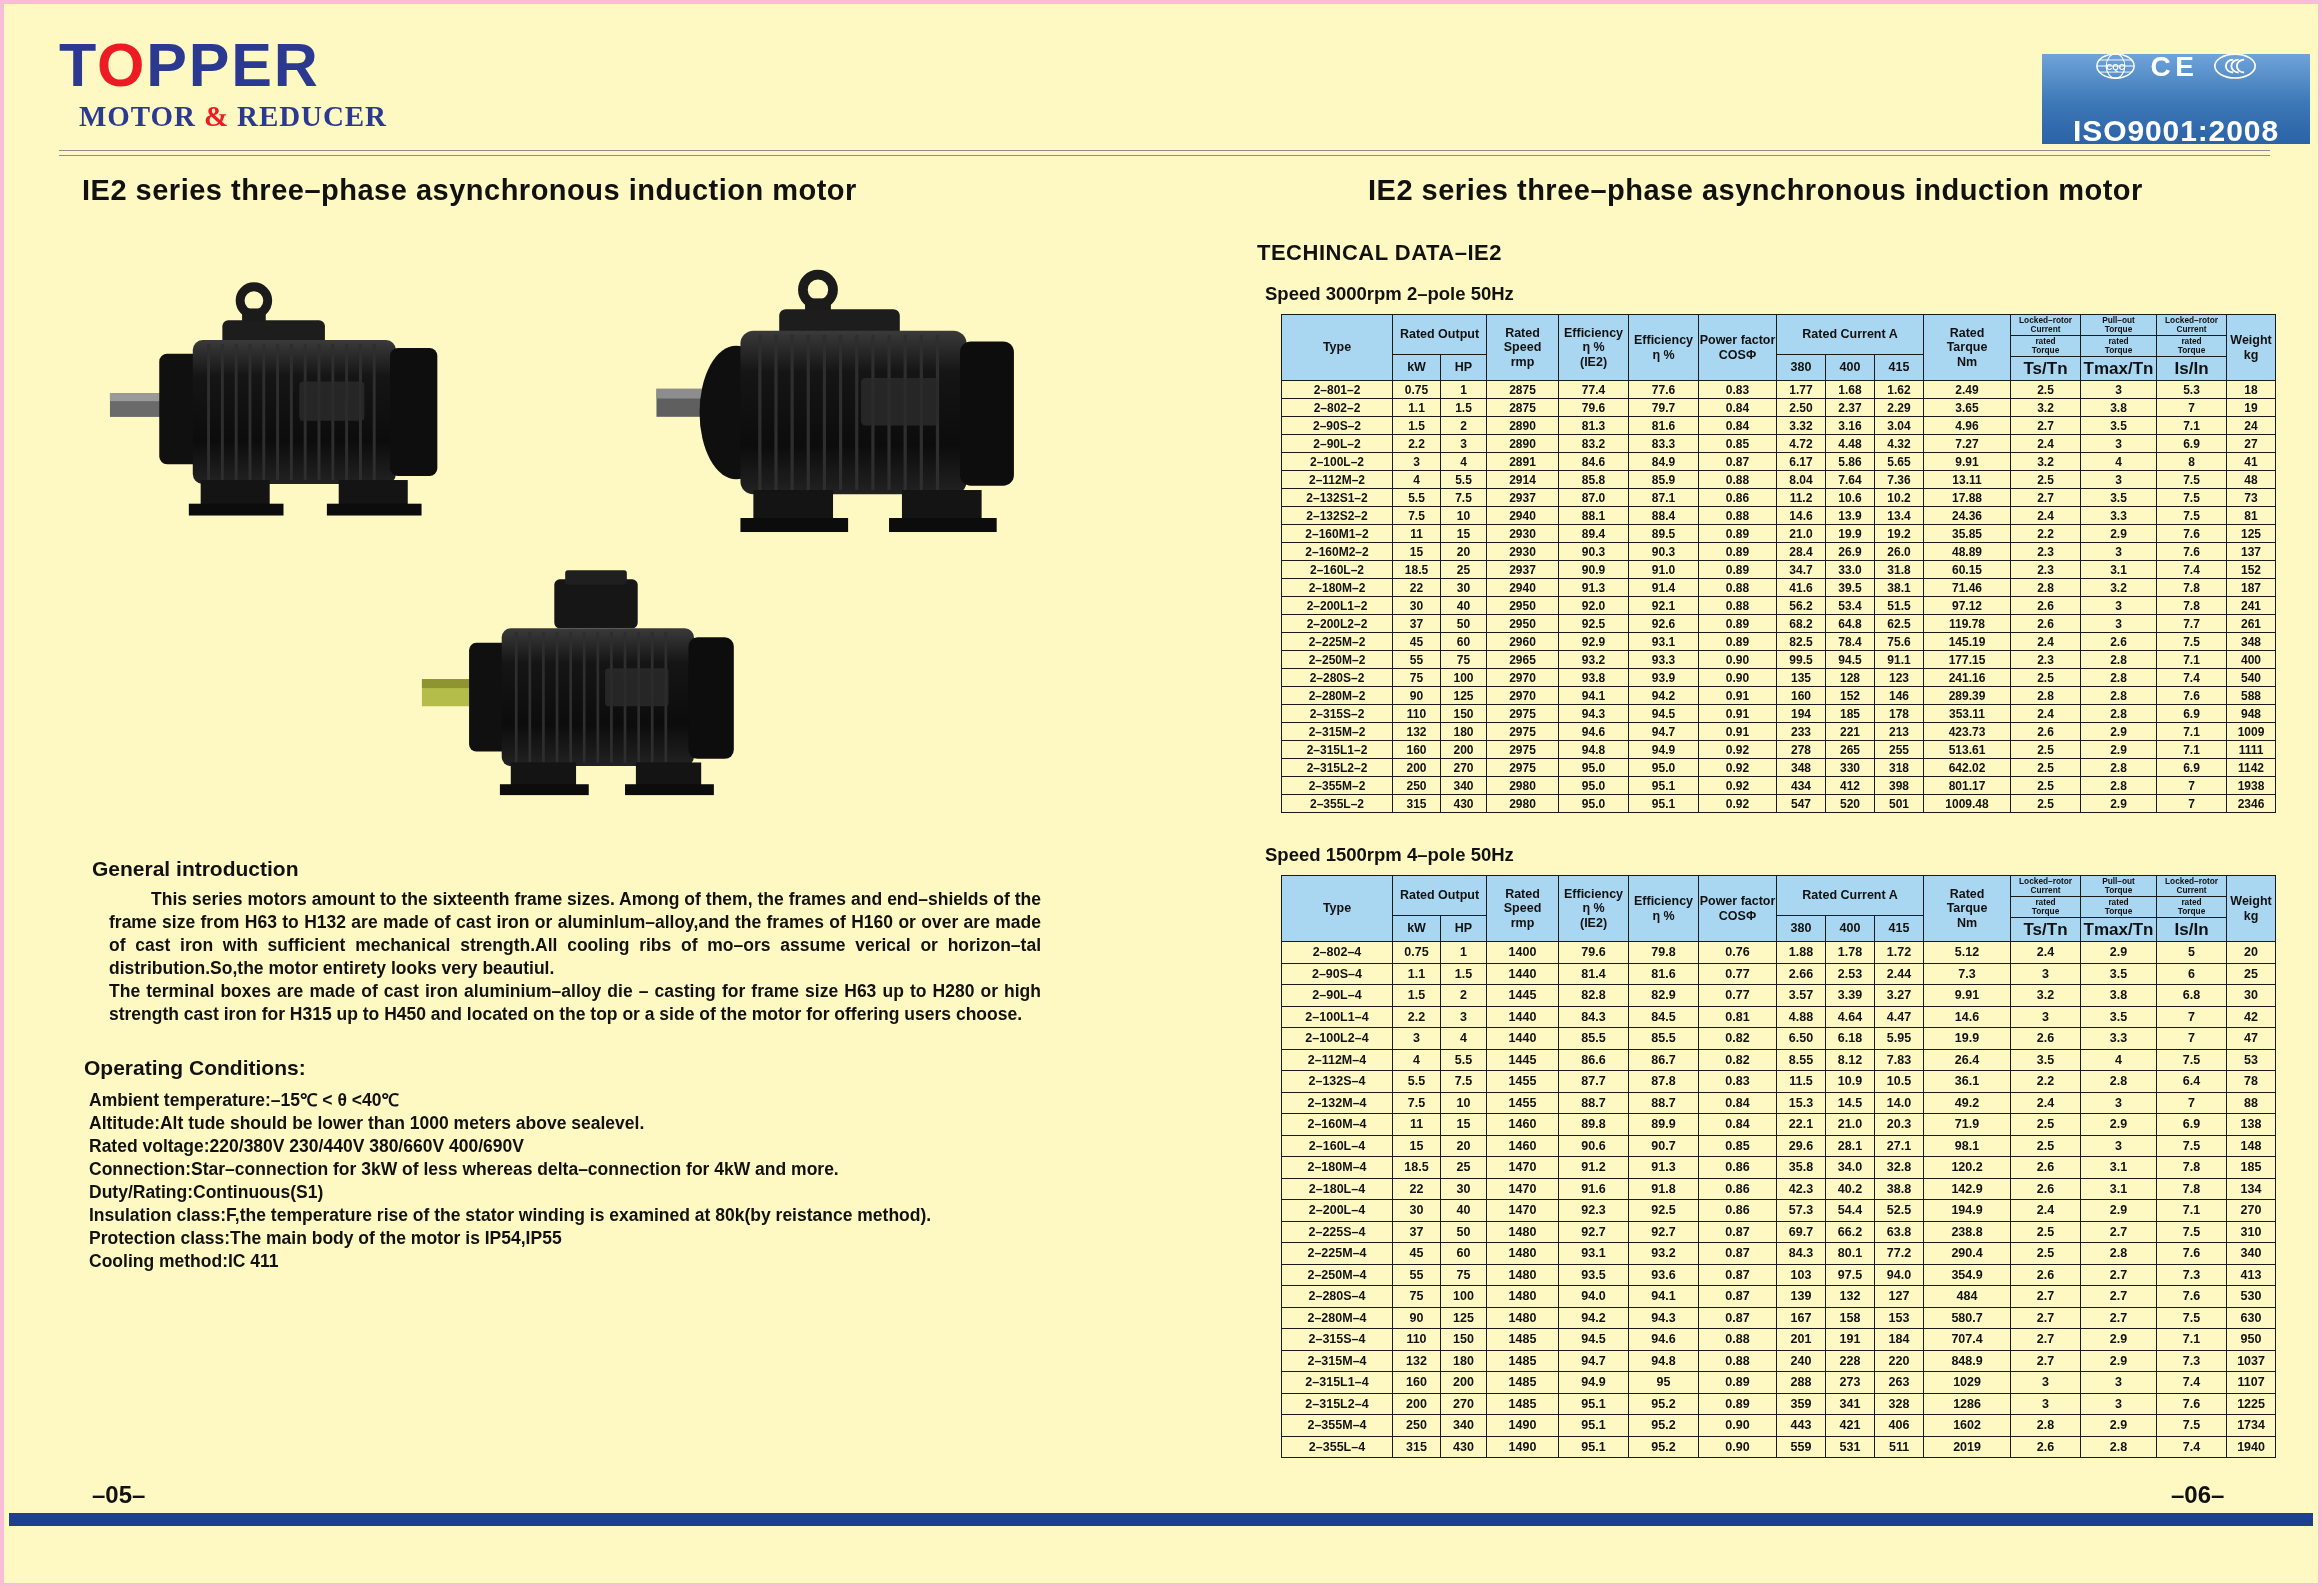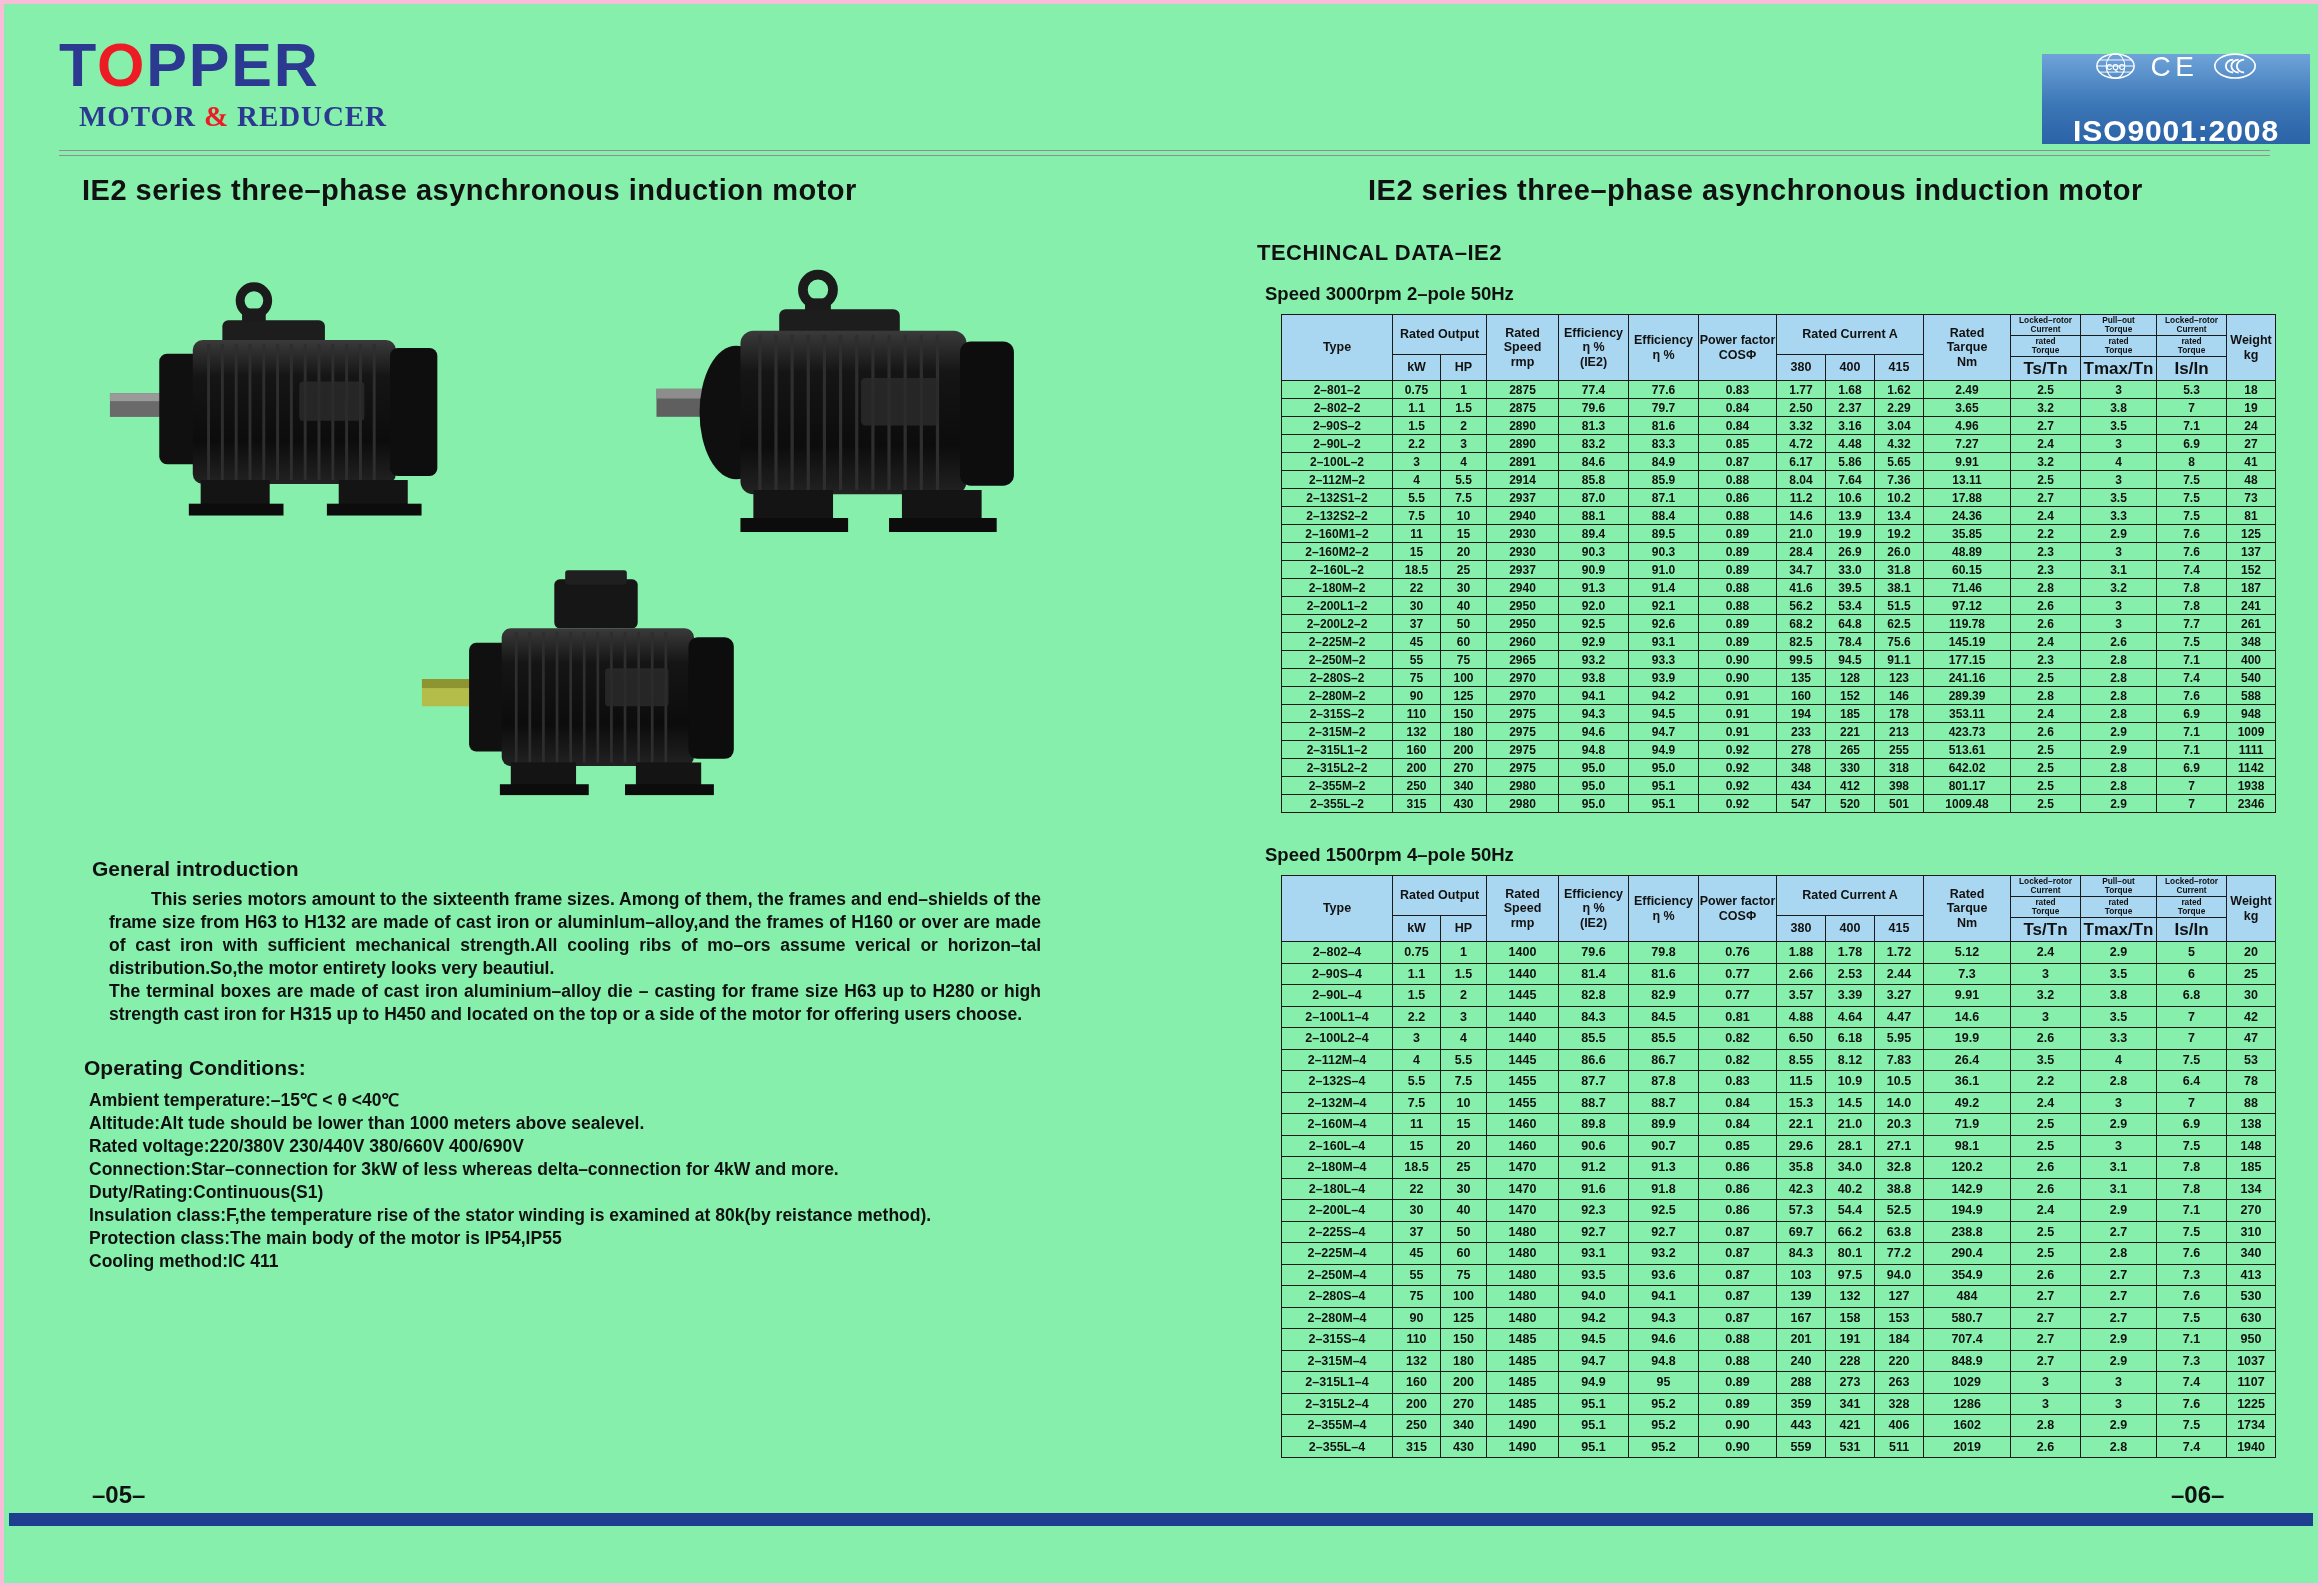--- a/index.html
+++ b/index.html
@@ -1,35 +1,35 @@
 <!DOCTYPE html>
 <html style="font-size:14.8px"><head>
 <meta charset="utf-8">
 <style>
   html,body{margin:0;padding:0;background:#e8e8e8;}
   .page{
-    position:relative; width:2322px; height:1587px; background:#86efac;
+    position:relative; width:2322px; height:1587px; background:#fef9c3;
     border:4.6px solid #f9bcd9; box-sizing:border-box; overflow:hidden;
     font-family:"Liberation Sans", sans-serif; color:#111;
   }
   
   .logo-block{position:absolute; left:55px; top:31px;}
   .logo-text{font-size:61px; font-weight:bold; letter-spacing:1.8px; color:#2b3991; line-height:1;}
   .logo-text .o-red{color:#ed1c24;}
   .logo-tagline{margin-top:3.7px; margin-left:20px; font-family:"Liberation Serif", serif;
     font-weight:bold; font-size:29px; color:#2b3991; letter-spacing:0.9px;}
   .logo-tagline .amp-red{color:#ed1c24;}
   .header-rule{position:absolute; left:55px; width:2211px; top:146px; height:3.7px;
     border-top:1.8px solid #8f8f8f; border-bottom:1.8px solid #8f8f8f;}
   .badge{position:absolute; left:2038px; top:50px; width:268px; height:90px;
     background:linear-gradient(180deg,#6fa4d9 0%, #3c77b7 55%, #2a63a6 100%);
     display:flex; flex-direction:column; align-items:center; justify-content:center; gap:2.8px;}
   .badge-icons{display:flex; align-items:center; gap:14.8px;}
   .badge-iso{color:#fff; font-weight:bold; font-size:30px; letter-spacing:0.9px; line-height:1;margin-top:32px;}
-  .ce-text{color:#fff; font-weight:normal; font-size:28px; letter-spacing:4.6px; line-height:1;}
+  .ce-text{color:#fff; font-weight:bold; font-size:28px; letter-spacing:4.6px; line-height:1;}
   
   .page-title{position:absolute; font-size:29px; font-weight:bold; white-space:nowrap; letter-spacing:0.5px;}
   .title-left{left:78px; top:170px;}
   .title-right{left:1364px; top:170px;}
   
   .intro-heading{position:absolute; left:88px; top:853px; font-size:21px; font-weight:bold;}
   .intro-text{position:absolute; left:85px; top:884px; width:932px; font-size:17.5px;
     line-height:23px; font-weight:bold; text-align:justify;margin-left:20px;}
   .intro-text [data-name="intro-paragraph"]:first-child{text-indent:2.4em;}
   .op-heading{position:absolute; left:80px; top:1052px; font-size:21px; font-weight:bold;}

